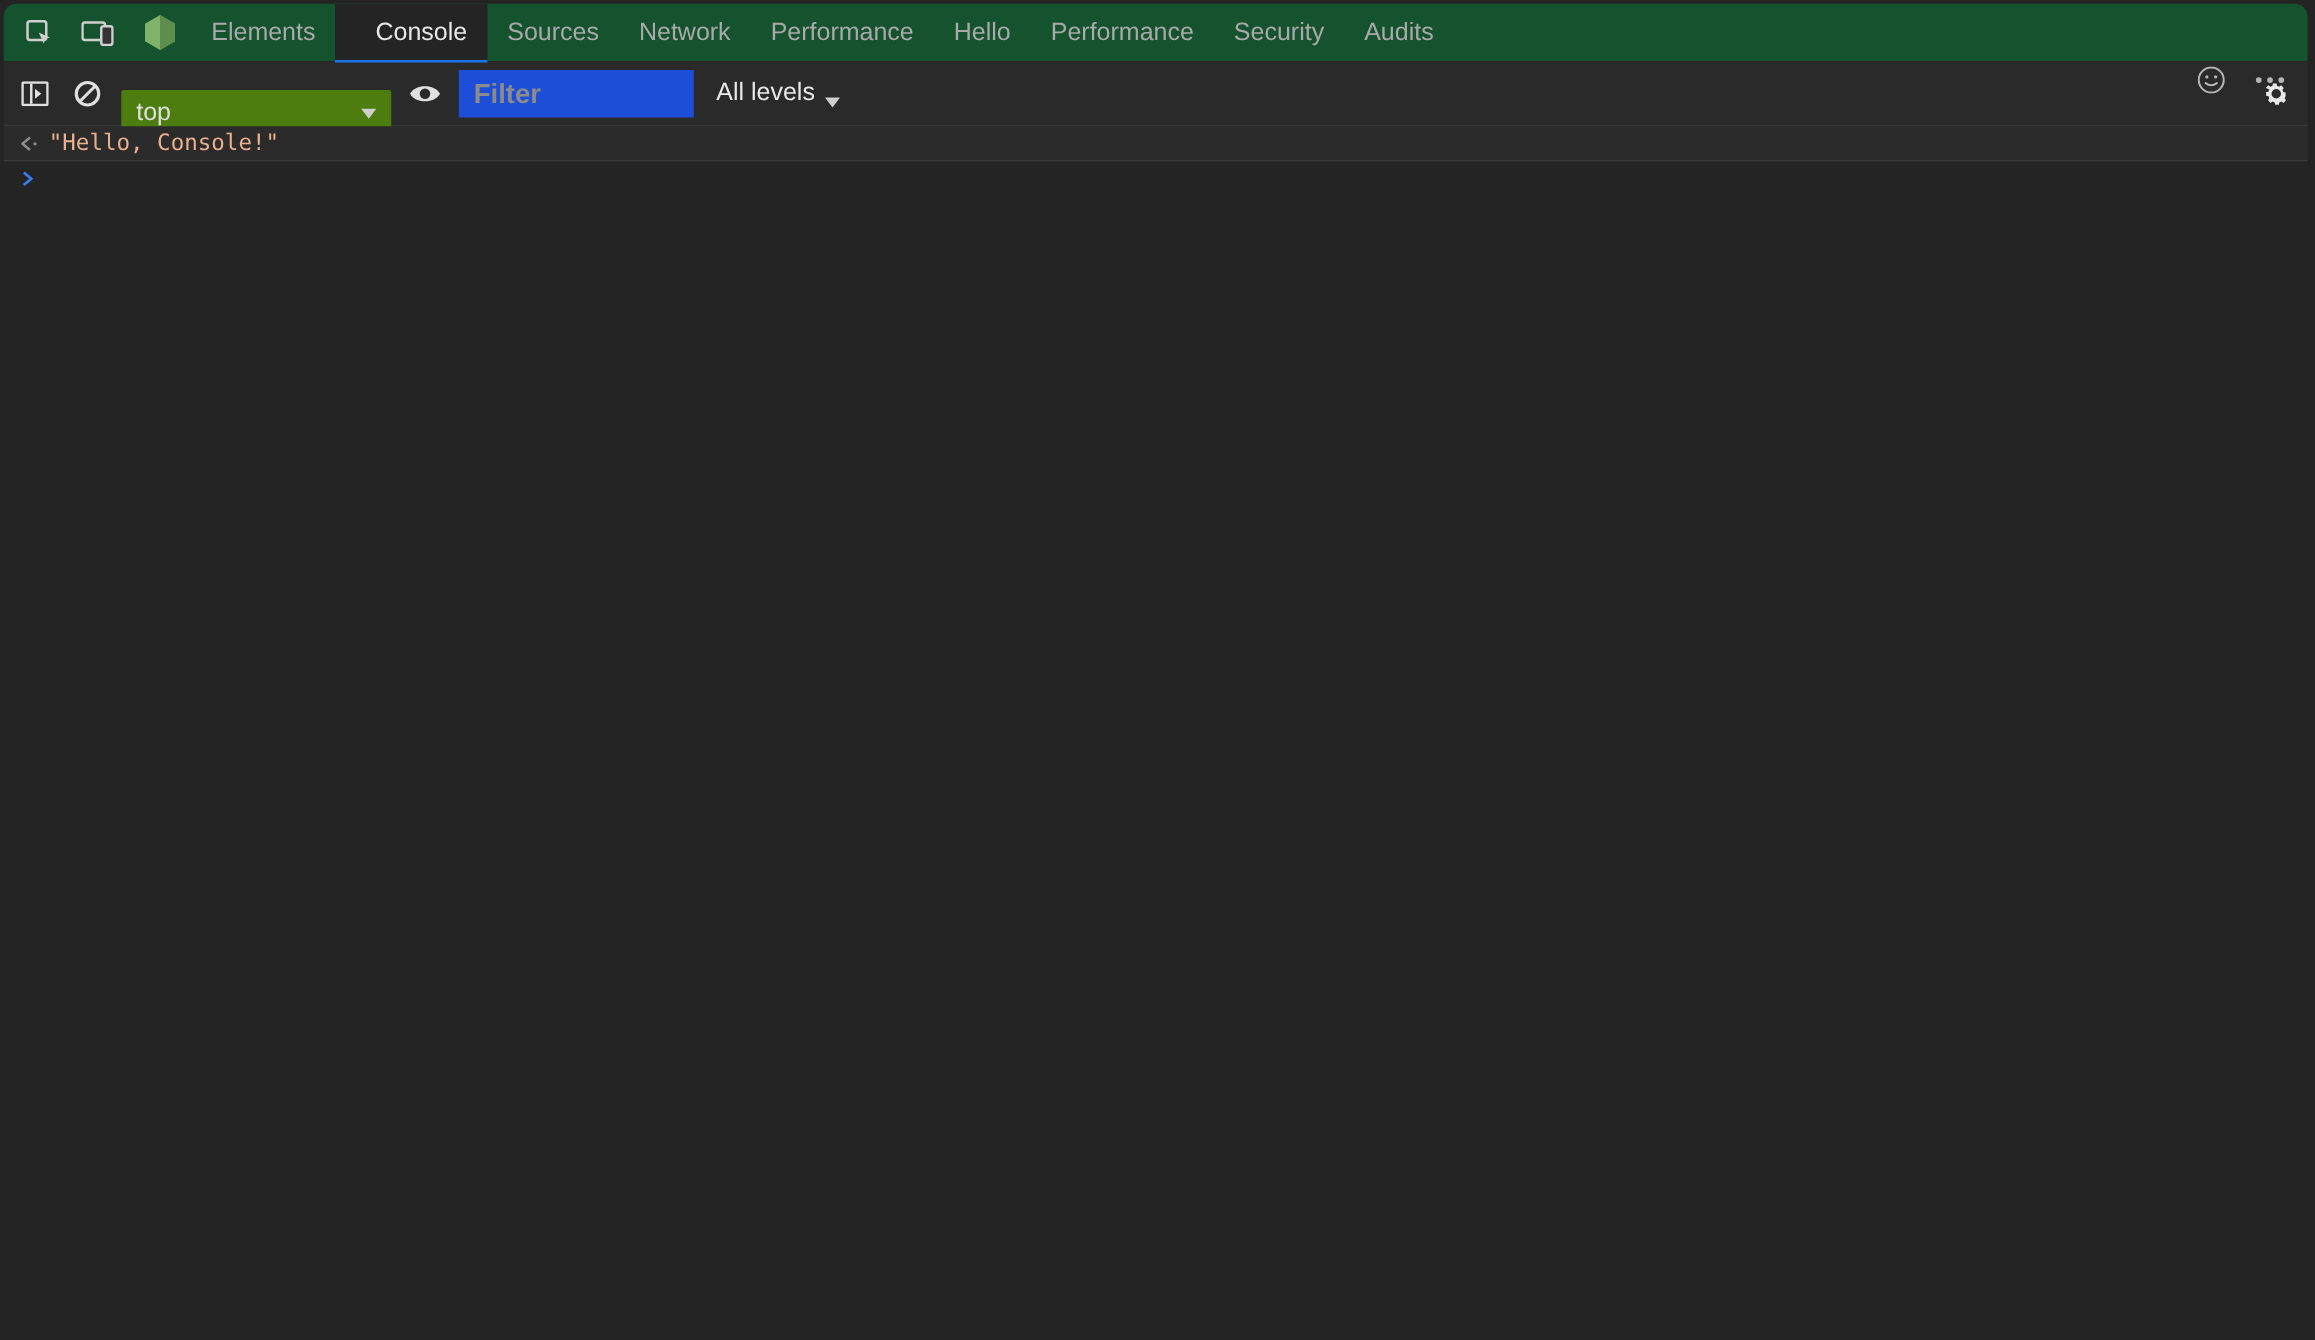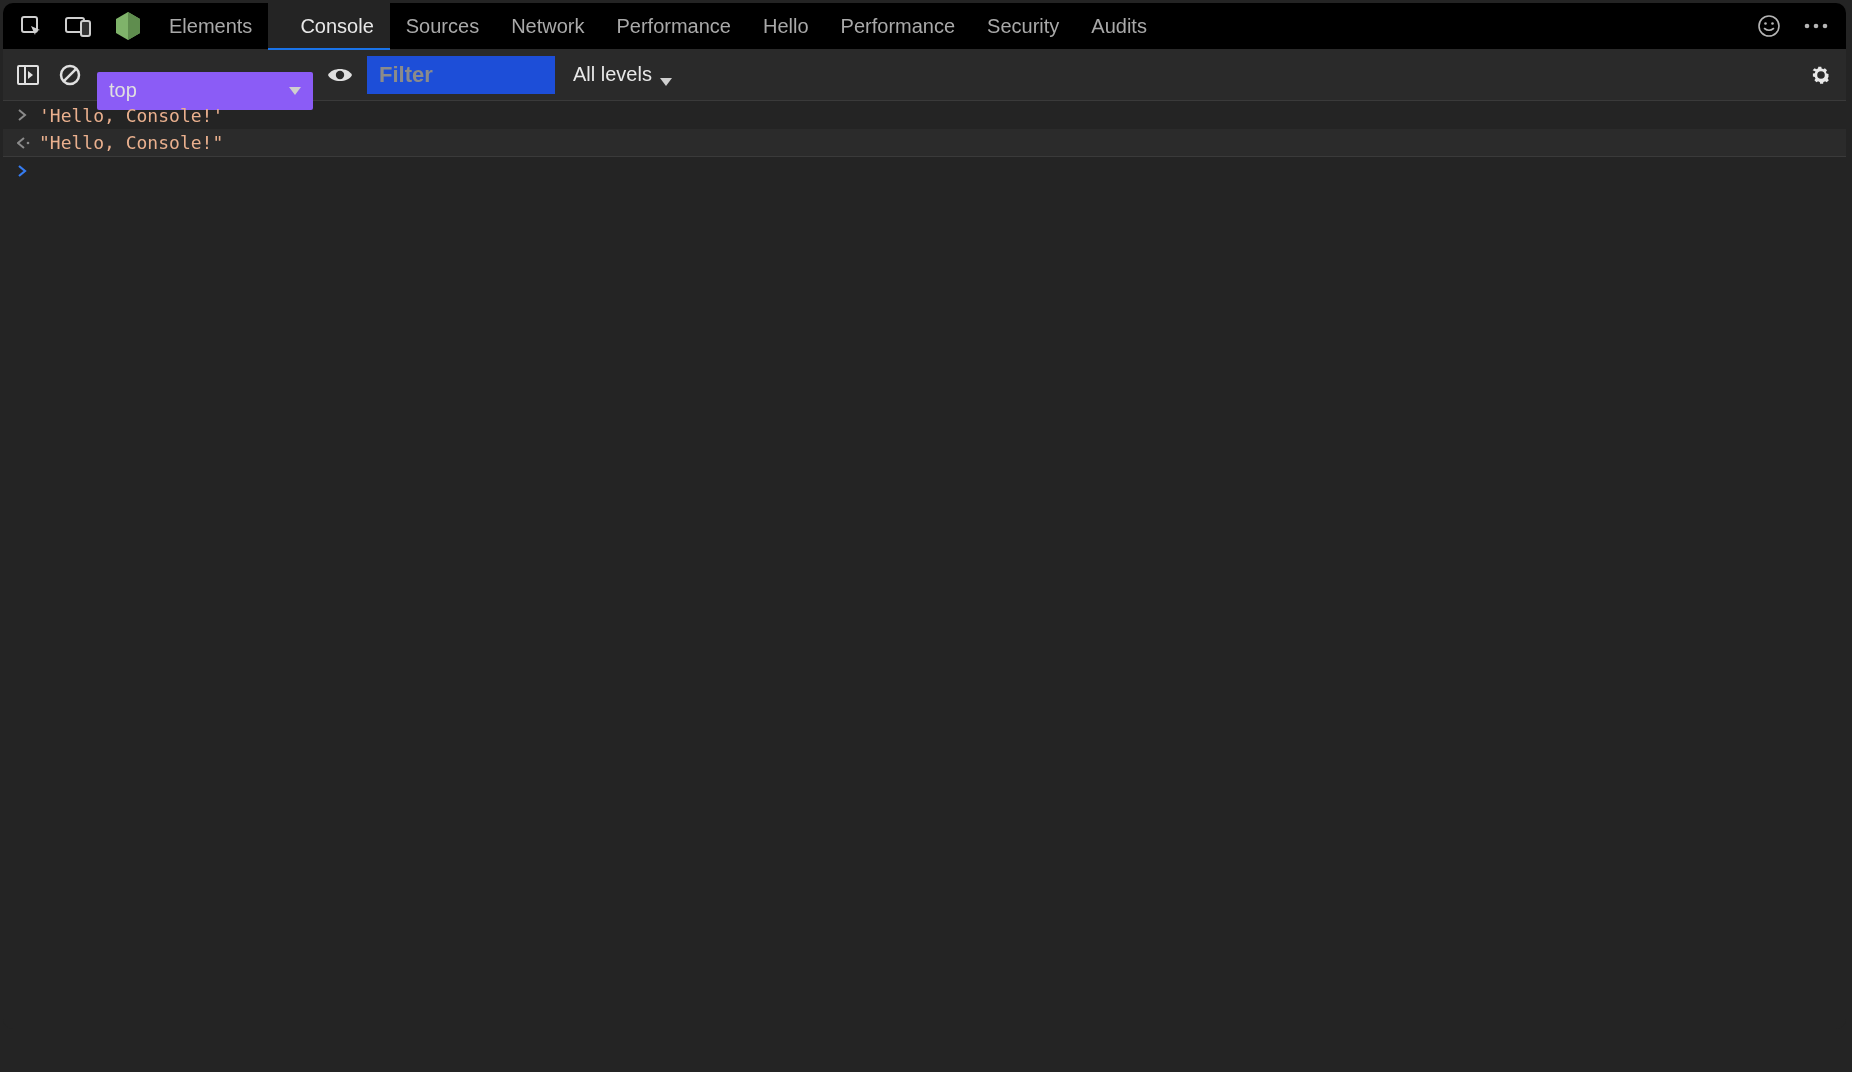--- a/index.html
+++ b/index.html
@@ -18,23 +18,24 @@
     left: 3px; top: 3px;
     width: 1843px; height: 1026px;
     background: #242424;
     border-radius: 10px;
   }
 
   
   .tabstrip {
     display: flex;
     height: 46px;
-    background: #000000;
+    background: #14532d;
     border-top-left-radius: 10px;
     border-top-right-radius: 10px;
+    flex-direction: column;
   }
   .tabstrip-left {
     display: flex;
     align-items: center;
     height: 100%;
     gap: 0;
   }
   .tt-iconcell {
     width: 50px;
     display: flex; align-items: center; justify-content: center;
@@ -79,21 +80,21 @@
   .toolbar {
     display: flex;
     align-items: center;
     height: 52px;
     background: #2a2a2a;
     border-bottom: 1px solid #3a3a3a;
     padding: 0 10px;
     gap: 12px;
   }
   .context-select {
-    background: #8b5cf6;
+    background: #4d7c0f;
     height: 38px; width: 216px;
     display: flex; align-items: center;
     padding: 0 12px;
     border-radius: 2px;
     font-size: 20px;
     color: #e0e0e0;
     justify-content: space-between;
     cursor: pointer;
     margin-top: 32px;
   }
@@ -274,28 +275,20 @@
     <div class="toolbar-spacer"></div>
 
     <div class="tool-btn">
       <svg width="24" height="24" viewBox="0 0 24 24">
         <path d="M12 8.2a3.8 3.8 0 1 0 0 7.6 3.8 3.8 0 0 0 0-7.6zm9.3 5.4l-1.9.3a7.6 7.6 0 0 1-.7 1.7l1.1 1.6-2.1 2.1-1.6-1.1a7.6 7.6 0 0 1-1.7.7l-.3 1.9h-3l-.3-1.9a7.6 7.6 0 0 1-1.7-.7l-1.6 1.1-2.1-2.1 1.1-1.6a7.6 7.6 0 0 1-.7-1.7l-1.9-.3v-3l1.9-.3c.2-.6.4-1.2.7-1.7L3.6 7.3l2.1-2.1 1.6 1.1c.5-.3 1.1-.5 1.7-.7l.3-1.9h3l.3 1.9c.6.2 1.2.4 1.7.7l1.6-1.1 2.1 2.1-1.1 1.6c.3.5.5 1.1.7 1.7l1.9.3v3z" fill="#e8e8e8"></path>
       </svg>
     </div>
   </div>
 
   <div class="console-body" id="console-body">
-      <div class="crow">
-        <span class="gutter">
-          <svg width="10" height="12" viewBox="0 0 10 12">
-            <polyline points="2,1 8,6 2,11" fill="none" stroke="#8b8b8b" stroke-width="2"></polyline>
-          </svg>
-        </span>
-        <span class="code str-orange">'Hello, Console!'</span>
-      </div>
       <div class="crow row-output row-divider">
         <span class="gutter">
           <svg width="14" height="12" viewBox="0 0 14 12">
             <polyline points="7,1 1,6 7,11" fill="none" stroke="#8b8b8b" stroke-width="2"></polyline>
             <circle cx="11" cy="6" r="1.3" fill="#8b8b8b"></circle>
           </svg>
         </span>
         <span class="code str-orange">"Hello, Console!"</span>
       </div>
       <div class="crow row-prompt">

